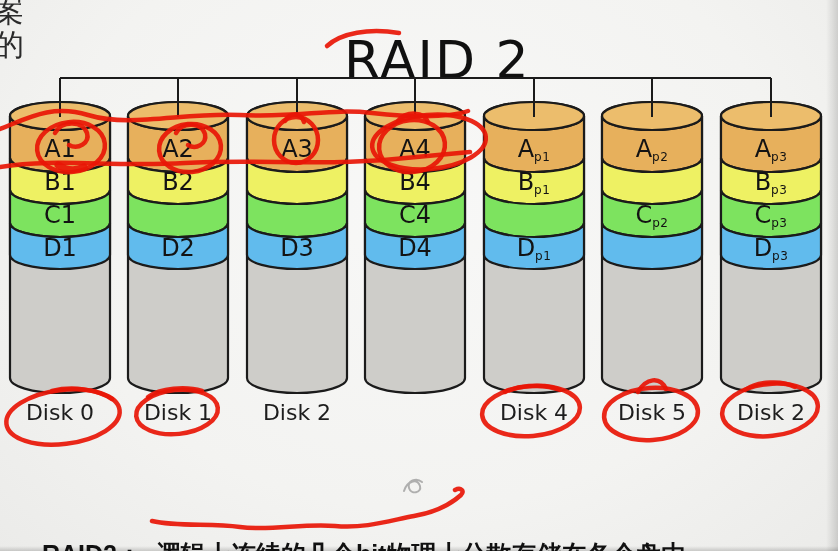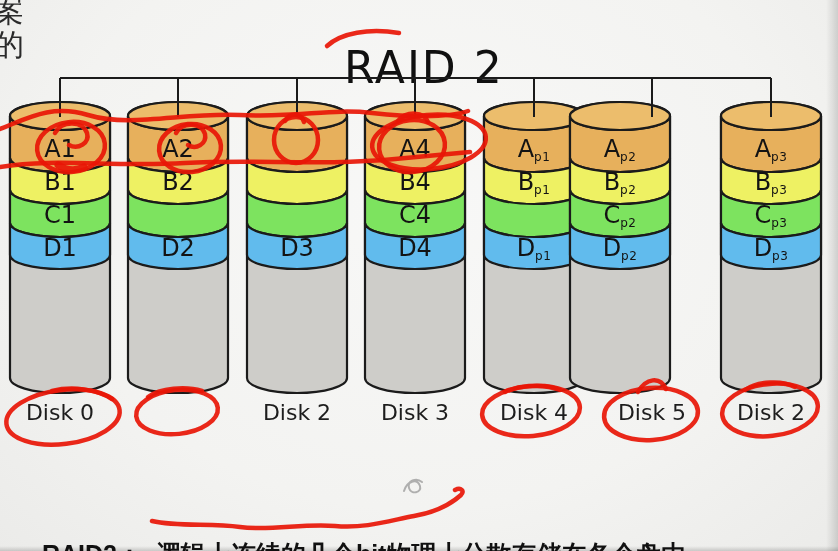--- a/index.html
+++ b/index.html
@@ -12,21 +12,21 @@
     position:relative; width:838px; height:551px; overflow:hidden;
     background:radial-gradient(ellipse at 50% 38%, #f8f8f7 0%, #f3f3f1 62%, #ebebe9 100%);
     font-family:"DejaVu Sans","Liberation Sans",sans-serif; color:var(--text_dark);
   }
   .edge-right{position:absolute;right:0;top:0;width:12px;height:100%;
     background:linear-gradient(to right, rgba(0,0,0,0) 0%, rgba(0,0,0,0.14) 100%);}
   .edge-bottom{position:absolute;left:0;bottom:0;width:100%;height:5px;
     background:linear-gradient(to bottom, rgba(0,0,0,0) 0%, rgba(0,0,0,0.16) 100%);}
   .corner-text{position:absolute;left:-6px;top:-6px;font-size:30px;line-height:34px;
     color:#2a2a2a;letter-spacing:0;}
-  .title{position:absolute;left:344px;top:42px;font-size:44px;letter-spacing:2px;color:#101010;}
+  .title{position:absolute;left:344px;top:30px;font-size:52px;letter-spacing:2px;color:#101010;}
   svg.layer{position:absolute;left:0;top:0;pointer-events:none;}
   .disk{position:absolute;top:100px;width:104px;height:298px;}
   .disk svg{display:block;}
   .cell{position:absolute;left:0;width:104px;height:32px;line-height:32px;
     text-align:center;font-size:24px;color:#131313;}
   .cell .sub{font-size:12px;position:relative;top:4px;letter-spacing:0.5px;}
   .disk-label{position:absolute;top:400px;width:118px;text-align:center;
     font-size:22px;color:#1d1d1d;}
   .caption{position:absolute;left:42px;top:474px;font-size:25px;line-height:32px;
     font-weight:bold;color:#111;white-space:pre;
@@ -84,20 +84,21 @@
 
   <div class="disk" style="left:245px">
     <svg width="104" height="298" viewBox="0 0 104 298">
       <path class="band-body outlined" d="M2,16 A50,14 0 0 1 102,16 L102,278 A50,15 0 0 1 2,278 Z"></path>
       <path class="band-a outlined" d="M2,16 A50,14 0 0 0 102,16 L102,58 A50,14 0 0 1 2,58 Z"></path>
       <path class="band-b outlined" d="M2,58 A50,14 0 0 0 102,58 L102,90 A50,14 0 0 1 2,90 Z"></path>
       <path class="band-c outlined" d="M2,90 A50,14 0 0 0 102,90 L102,123 A50,14 0 0 1 2,123 Z"></path>
       <path class="band-d outlined" d="M2,123 A50,14 0 0 0 102,123 L102,155 A50,14 0 0 1 2,155 Z"></path>
       <ellipse class="band-a-top outlined" cx="52" cy="16" rx="50" ry="14"></ellipse>
     </svg>
+    <div class="cell" style="top:33px"><span>A3</span><span class="sub"></span></div>
     <div class="cell" style="top:132px"><span>D3</span><span class="sub"></span></div>
   </div>
 
   <div class="disk" style="left:363px">
     <svg width="104" height="298" viewBox="0 0 104 298">
       <path class="band-body outlined" d="M2,16 A50,14 0 0 1 102,16 L102,278 A50,15 0 0 1 2,278 Z"></path>
       <path class="band-a outlined" d="M2,16 A50,14 0 0 0 102,16 L102,58 A50,14 0 0 1 2,58 Z"></path>
       <path class="band-b outlined" d="M2,58 A50,14 0 0 0 102,58 L102,90 A50,14 0 0 1 2,90 Z"></path>
       <path class="band-c outlined" d="M2,90 A50,14 0 0 0 102,90 L102,123 A50,14 0 0 1 2,123 Z"></path>
       <path class="band-d outlined" d="M2,123 A50,14 0 0 0 102,123 L102,155 A50,14 0 0 1 2,155 Z"></path>
@@ -116,33 +117,31 @@
       <path class="band-b outlined" d="M2,58 A50,14 0 0 0 102,58 L102,90 A50,14 0 0 1 2,90 Z"></path>
       <path class="band-c outlined" d="M2,90 A50,14 0 0 0 102,90 L102,123 A50,14 0 0 1 2,123 Z"></path>
       <path class="band-d outlined" d="M2,123 A50,14 0 0 0 102,123 L102,155 A50,14 0 0 1 2,155 Z"></path>
       <ellipse class="band-a-top outlined" cx="52" cy="16" rx="50" ry="14"></ellipse>
     </svg>
     <div class="cell" style="top:33px"><span>A</span><span class="sub">p1</span></div>
     <div class="cell" style="top:66px"><span>B</span><span class="sub">p1</span></div>
     <div class="cell" style="top:132px"><span>D</span><span class="sub">p1</span></div>
   </div>
 
-  <div class="disk" style="left:568px">
+  <div class="disk" style="left:600px">
     <svg width="104" height="298" viewBox="0 0 104 298">
       <path class="band-body outlined" d="M2,16 A50,14 0 0 1 102,16 L102,278 A50,15 0 0 1 2,278 Z"></path>
       <path class="band-a outlined" d="M2,16 A50,14 0 0 0 102,16 L102,58 A50,14 0 0 1 2,58 Z"></path>
       <path class="band-b outlined" d="M2,58 A50,14 0 0 0 102,58 L102,90 A50,14 0 0 1 2,90 Z"></path>
       <path class="band-c outlined" d="M2,90 A50,14 0 0 0 102,90 L102,123 A50,14 0 0 1 2,123 Z"></path>
       <path class="band-d outlined" d="M2,123 A50,14 0 0 0 102,123 L102,155 A50,14 0 0 1 2,155 Z"></path>
       <ellipse class="band-a-top outlined" cx="52" cy="16" rx="50" ry="14"></ellipse>
     </svg>
     <div class="cell" style="top:33px"><span>A</span><span class="sub">p2</span></div>
-    <div class="cell" style="top:66px"><span>B</span><span class="sub">p2</span></div>
     <div class="cell" style="top:99px"><span>C</span><span class="sub">p2</span></div>
-    <div class="cell" style="top:132px"><span>D</span><span class="sub">p2</span></div>
   </div>
 
   <div class="disk" style="left:719px">
     <svg width="104" height="298" viewBox="0 0 104 298">
       <path class="band-body outlined" d="M2,16 A50,14 0 0 1 102,16 L102,278 A50,15 0 0 1 2,278 Z"></path>
       <path class="band-a outlined" d="M2,16 A50,14 0 0 0 102,16 L102,58 A50,14 0 0 1 2,58 Z"></path>
       <path class="band-b outlined" d="M2,58 A50,14 0 0 0 102,58 L102,90 A50,14 0 0 1 2,90 Z"></path>
       <path class="band-c outlined" d="M2,90 A50,14 0 0 0 102,90 L102,123 A50,14 0 0 1 2,123 Z"></path>
       <path class="band-d outlined" d="M2,123 A50,14 0 0 0 102,123 L102,155 A50,14 0 0 1 2,155 Z"></path>
       <ellipse class="band-a-top outlined" cx="52" cy="16" rx="50" ry="14"></ellipse>
@@ -158,22 +157,22 @@
     <path class="conn" d="M60,78 V117"></path>
     <path class="conn" d="M178,78 V117"></path>
     <path class="conn" d="M297,78 V117"></path>
     <path class="conn" d="M415,78 V117"></path>
     <path class="conn" d="M534,78 V117"></path>
     <path class="conn" d="M652,78 V117"></path>
     <path class="conn" d="M771,78 V117"></path>
   </svg>
 
   <div class="disk-label" style="left:1px">Disk 0</div>
+  <div class="disk-label" style="left:119px">Disk 1</div>
   <div class="disk-label" style="left:238px">Disk 2</div>
-  <div class="disk-label" style="left:356px">Disk 3</div>
   <div class="disk-label" style="left:475px">Disk 4</div>
   <div class="disk-label" style="left:593px">Disk 5</div>
   <div class="disk-label" style="left:712px">Disk 2</div>
 
   <div class="caption">
     <div>RAID2：  逻辑上连续的几个bit物理上分散存储在各个盘中</div>
     
   </div>
 
   <svg class="layer" width="838" height="551" viewBox="0 0 838 551">

